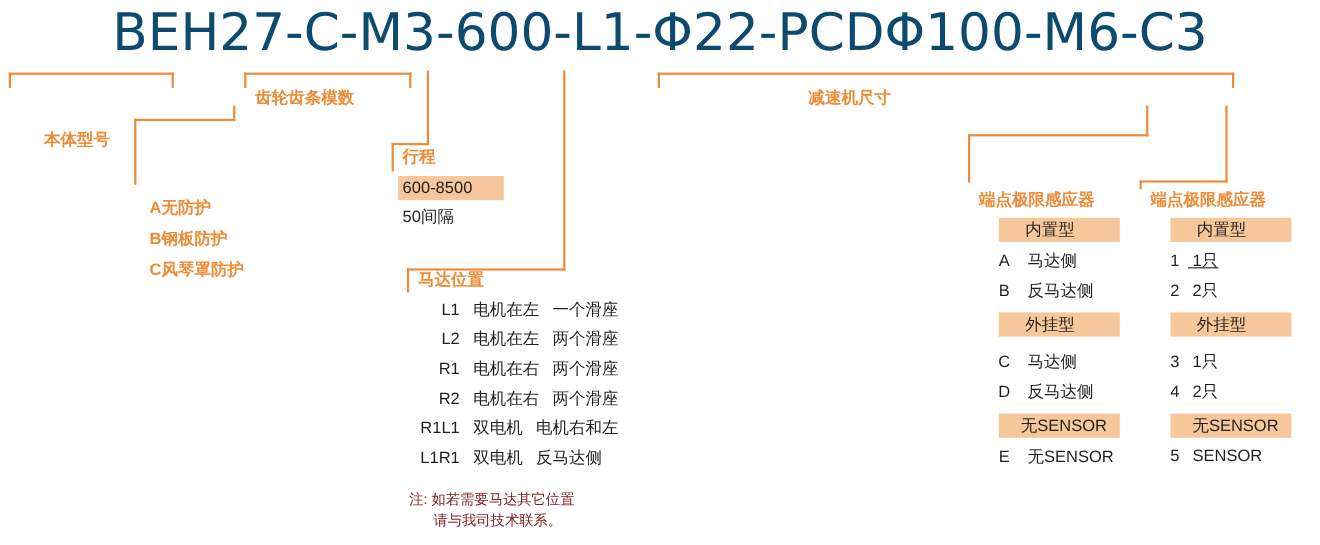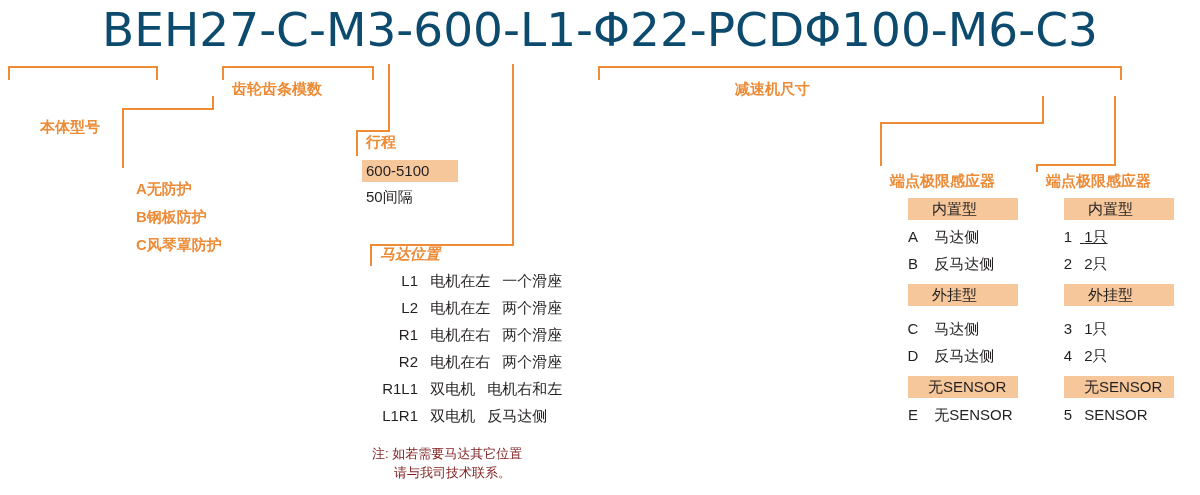--- a/index.html
+++ b/index.html
@@ -59,28 +59,28 @@
 <div class="row" style="left:136px;top:236px;">
   <span class="obold">C</span><span class="obold">风琴罩防护</span>
 </div>
 
 <div class="ln vln" style="left:388px;top:64px;height:68px;"></div>
 <div class="ln hln" style="left:356px;top:130px;width:34px;"></div>
 <div class="ln vln" style="left:356px;top:130px;height:26px;"></div>
 
 <div class="lbl" style="left:366px;top:133px;">行程</div>
 <div class="hl" style="left:362px;top:160px;width:96px;height:22px;"></div>
-<div class="txt" style="left:366px;top:162px;">600-5100</div>
+<div class="txt" style="left:366px;top:162px;">600-8500</div>
 <div class="txt" style="left:366px;top:188px;">50间隔</div>
 
 <div class="ln vln" style="left:512px;top:64px;height:182px;"></div>
 <div class="ln hln" style="left:370px;top:244px;width:144px;"></div>
 <div class="ln vln" style="left:370px;top:244px;height:22px;"></div>
 
-<div class="lbl" style="left:380px;top:245px;font-style:italic;">马达位置</div>
+<div class="lbl" style="left:380px;top:245px;">马达位置</div>
 
 <div class="row" style="left:372px;top:272px;">
   <span class="keyw">L1</span>
   <span style="margin-left:8px;">电机在左</span>
   <span style="margin-left:8px;">一个滑座</span>
 </div>
 <div class="row" style="left:372px;top:299px;">
   <span class="keyw">L2</span>
   <span style="margin-left:8px;">电机在左</span>
   <span style="margin-left:8px;">两个滑座</span>

